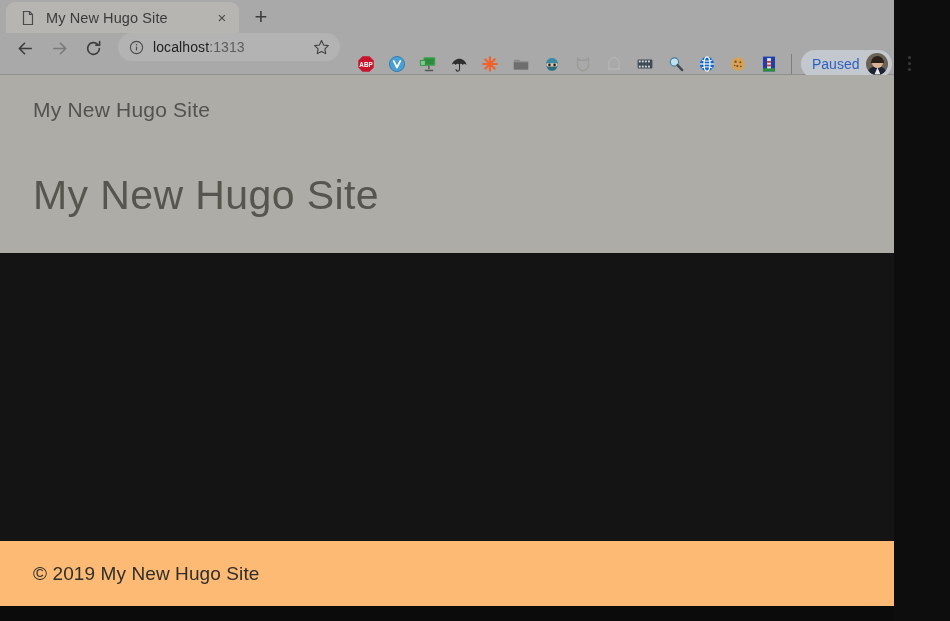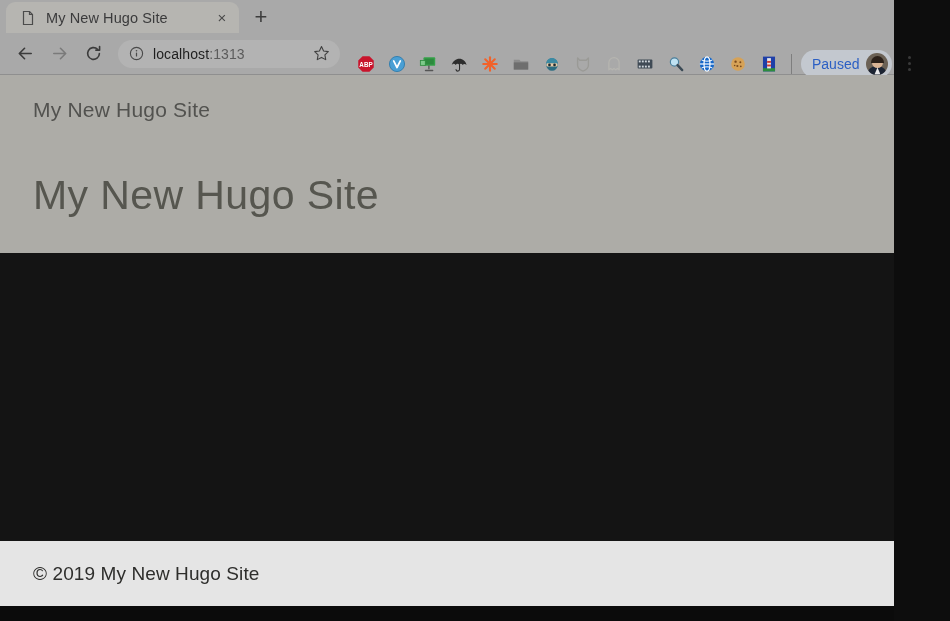--- a/index.html
+++ b/index.html
@@ -88,21 +88,20 @@
     line-height: 1;
     border-radius: 50%;
   }
 
   
   .toolbar {
     height: 42px;
     flex: 0 0 42px;
     background: #a9a9a9;
     display: flex;
-    align-items: center;
     padding: 0 8px 0 10px;
     border-bottom: 1px solid #8f8f8f;
   }
 
   .nav-btn {
     width: 30px;
     height: 30px;
     display: flex;
     align-items: center;
     justify-content: center;
@@ -296,21 +295,21 @@
     height: 288px;
     background: #141414;
   }
 
   .site-footer {
     position: absolute;
     left: 0;
     right: 0;
     top: 466px;
     height: 65px;
-    background: #e5e5e5;
+    background: #fdba74;
     padding-left: 33px;
     display: flex;
     align-items: center;
   }
   .footer-text {
     font-size: 19px;
     font-weight: 400;
     color: #2e2e2c;
     letter-spacing: .1px;
   }

